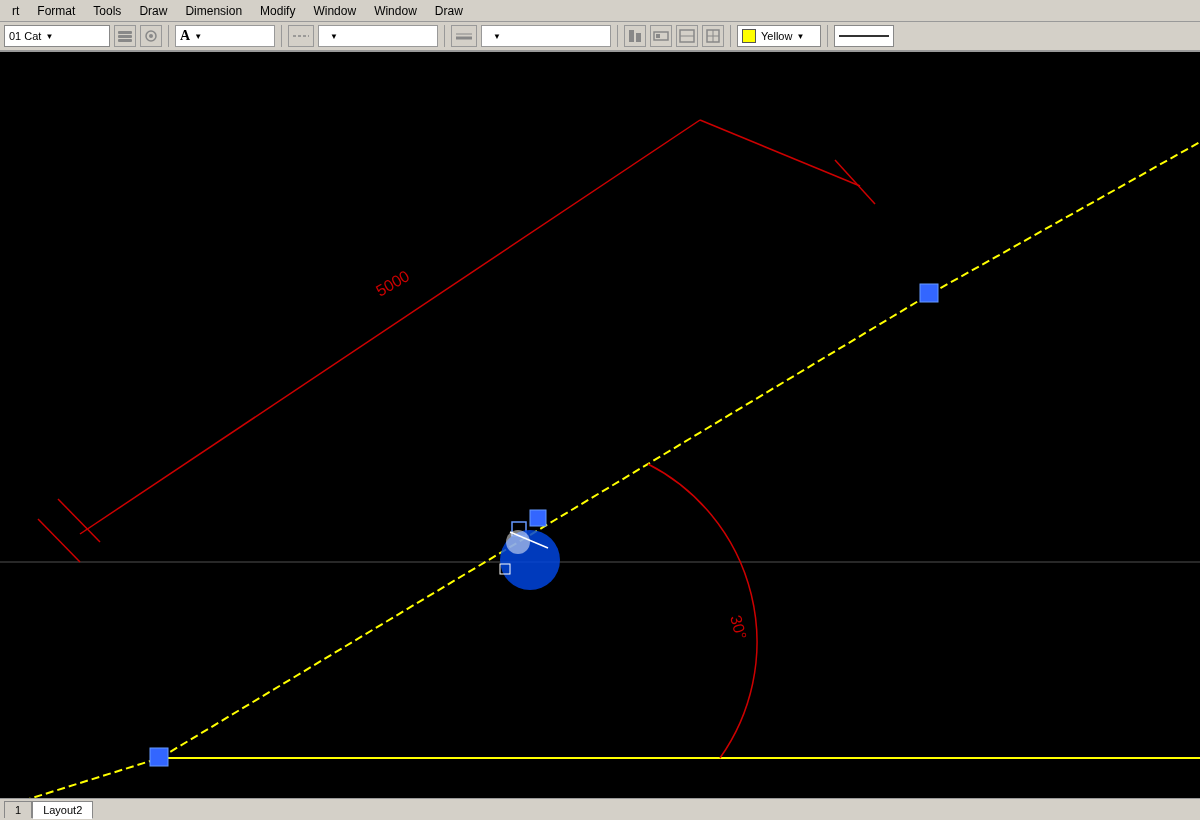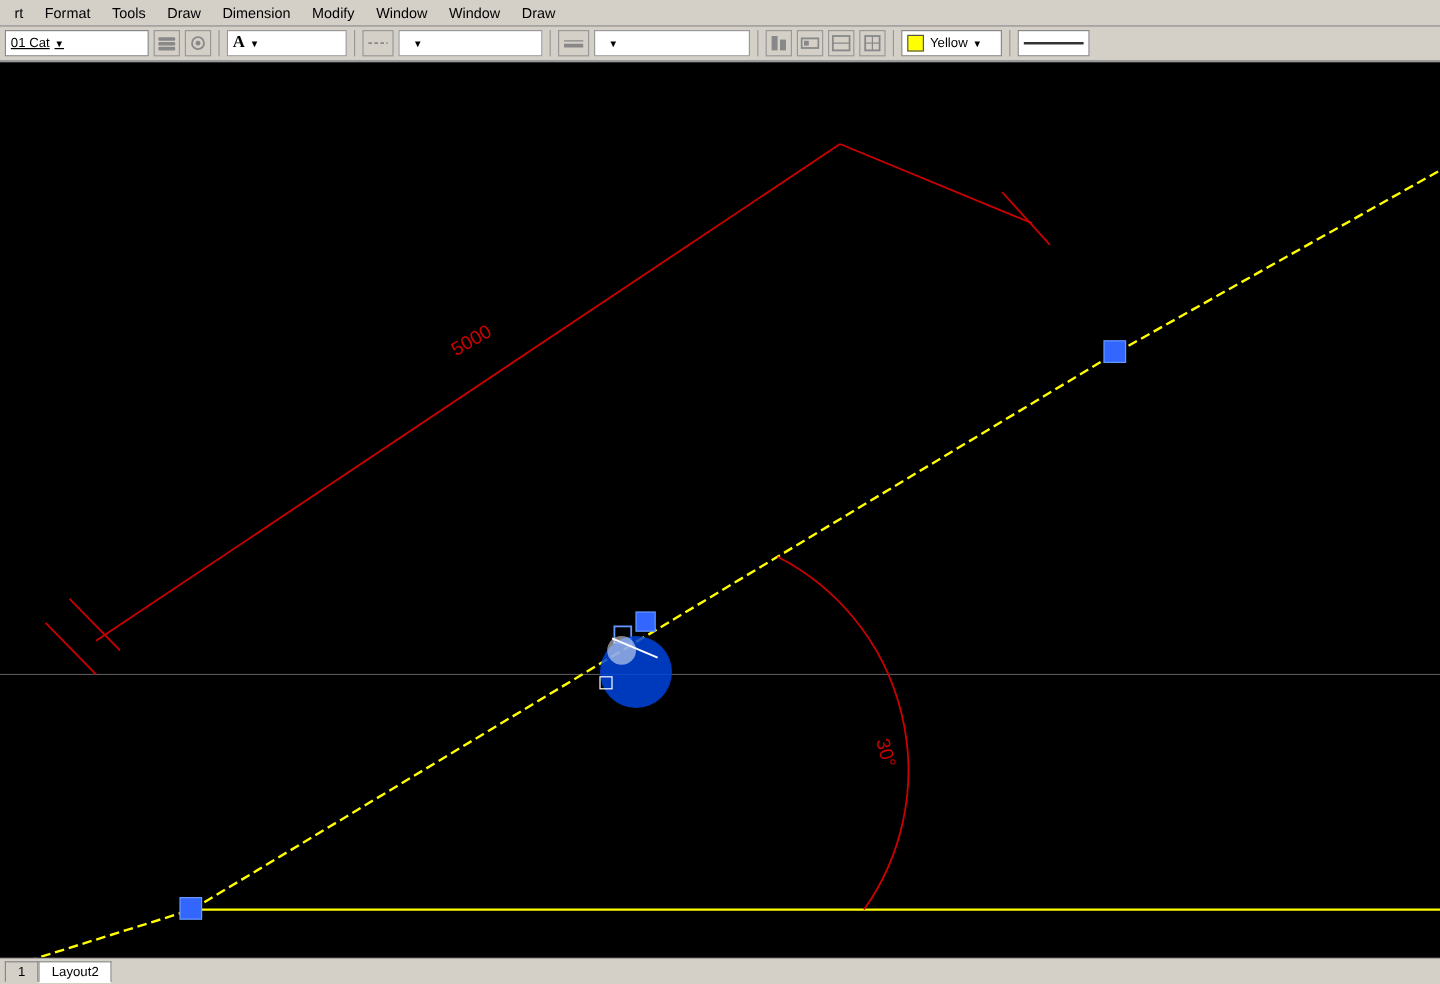--- a/index.html
+++ b/index.html
@@ -64,31 +64,30 @@
       border: 1px solid #999;
       display: flex;
       align-items: center;
       justify-content: center;
       cursor: pointer;
       font-size: 10px;
     }
 
     
     .layer-dropdown {
-      width: 120px;
+      width: 106px;
       height: 22px;
       background: #fff;
       border: 1px solid #888;
       display: flex;
       align-items: center;
       padding: 0 4px;
       font-size: 11px;
       color: #000;
       cursor: pointer;
-      text-decoration: underline;
     }
 
     
     .color-swatch {
       width: 14px;
       height: 14px;
       background: #ffff00;
       border: 1px solid #555;
       margin-right: 3px;
     }

